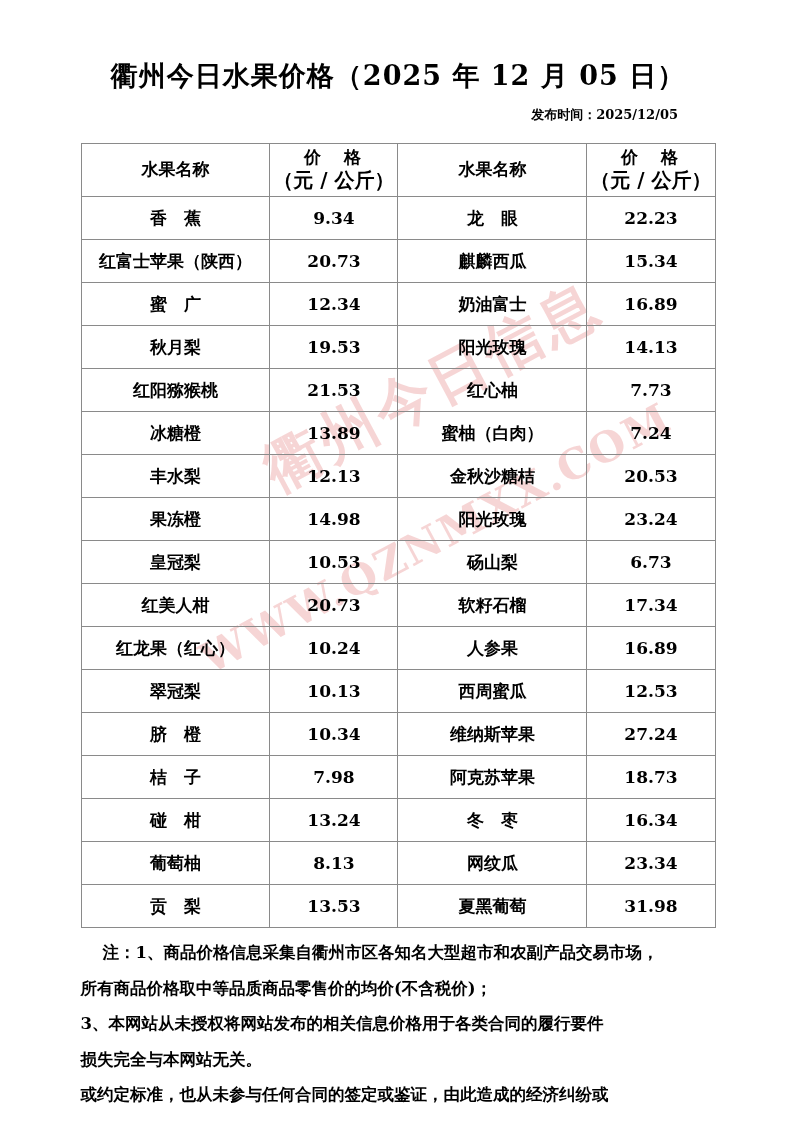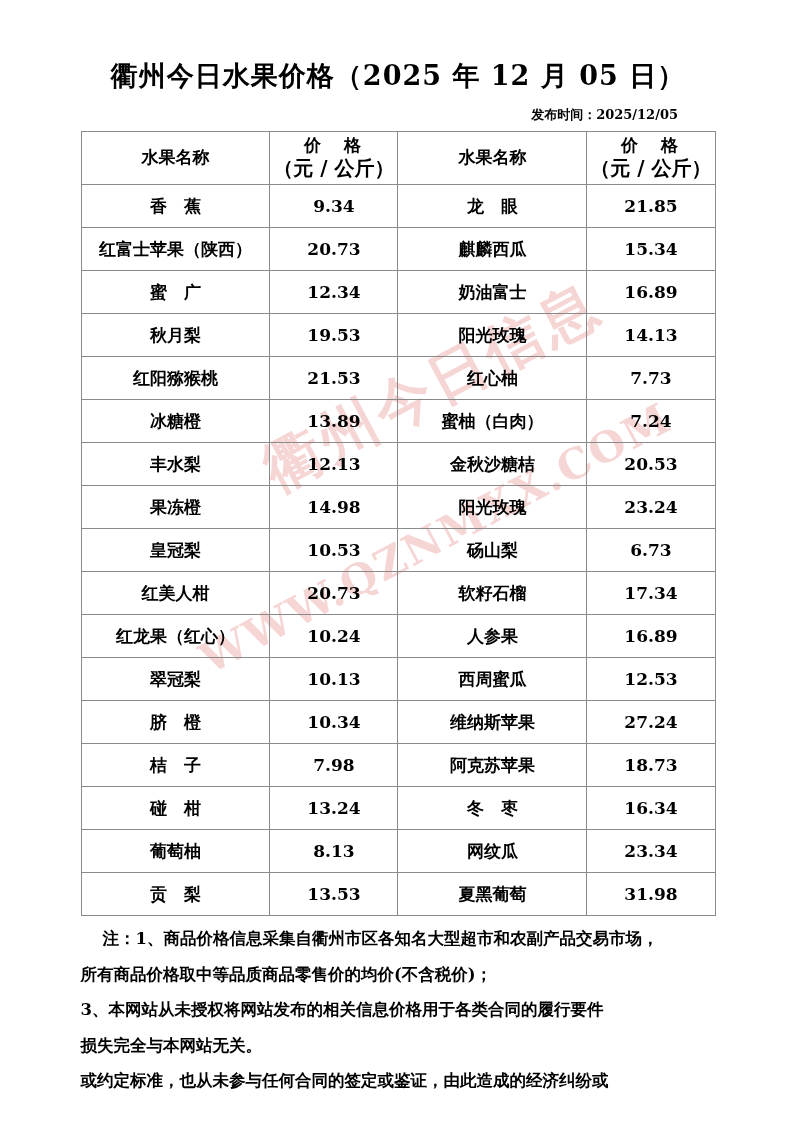--- a/index.html
+++ b/index.html
@@ -73,21 +73,21 @@
     font-size: 13px;
     font-weight: bold;
     padding-right: 78px;
     padding-bottom: 7px;
     position: relative;
     z-index: 10;
   }
 
   table.price {
     border-collapse: collapse;
-    margin: 0 auto;
+    margin: 12px auto;
     width: 635px;
     position: relative;
     z-index: 10;
     background: transparent;
   }
   table.price td, table.price th {
     border: 1px solid #8a8a8a;
     text-align: center;
     vertical-align: middle;
     font-size: 17px;
@@ -150,21 +150,21 @@
           <span class="hdr-main">价　格</span>
           <span class="hdr-sub">（元 / 公斤）</span>
         </th>
       </tr>
     </thead>
     <tbody>
       <tr>
           <td>香　蕉</td>
           <td>9.34</td>
           <td>龙　眼</td>
-          <td>21.85</td>
+          <td>22.23</td>
         </tr>
       <tr>
           <td>红富士苹果（陕西）</td>
           <td>20.73</td>
           <td>麒麟西瓜</td>
           <td>15.34</td>
         </tr>
       <tr>
           <td>蜜　广</td>
           <td>12.34</td>

